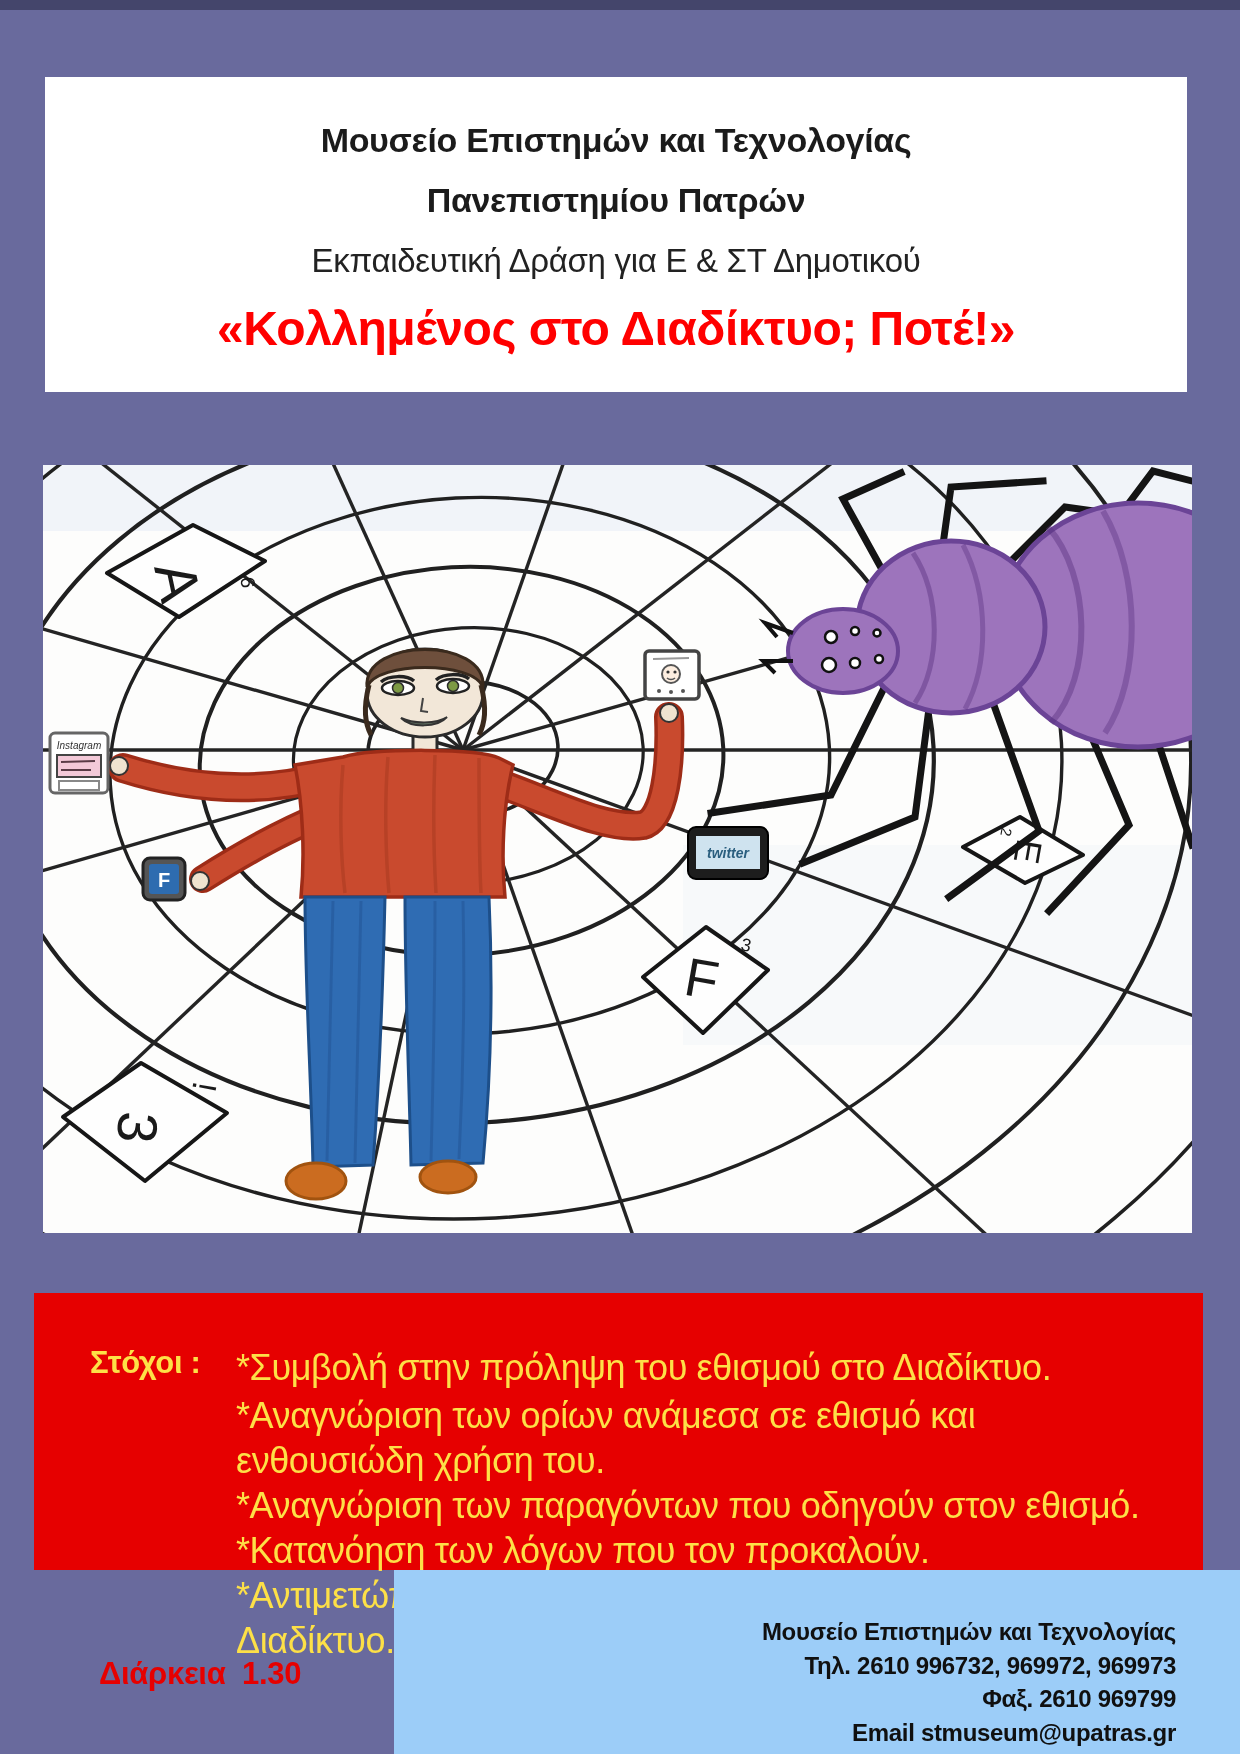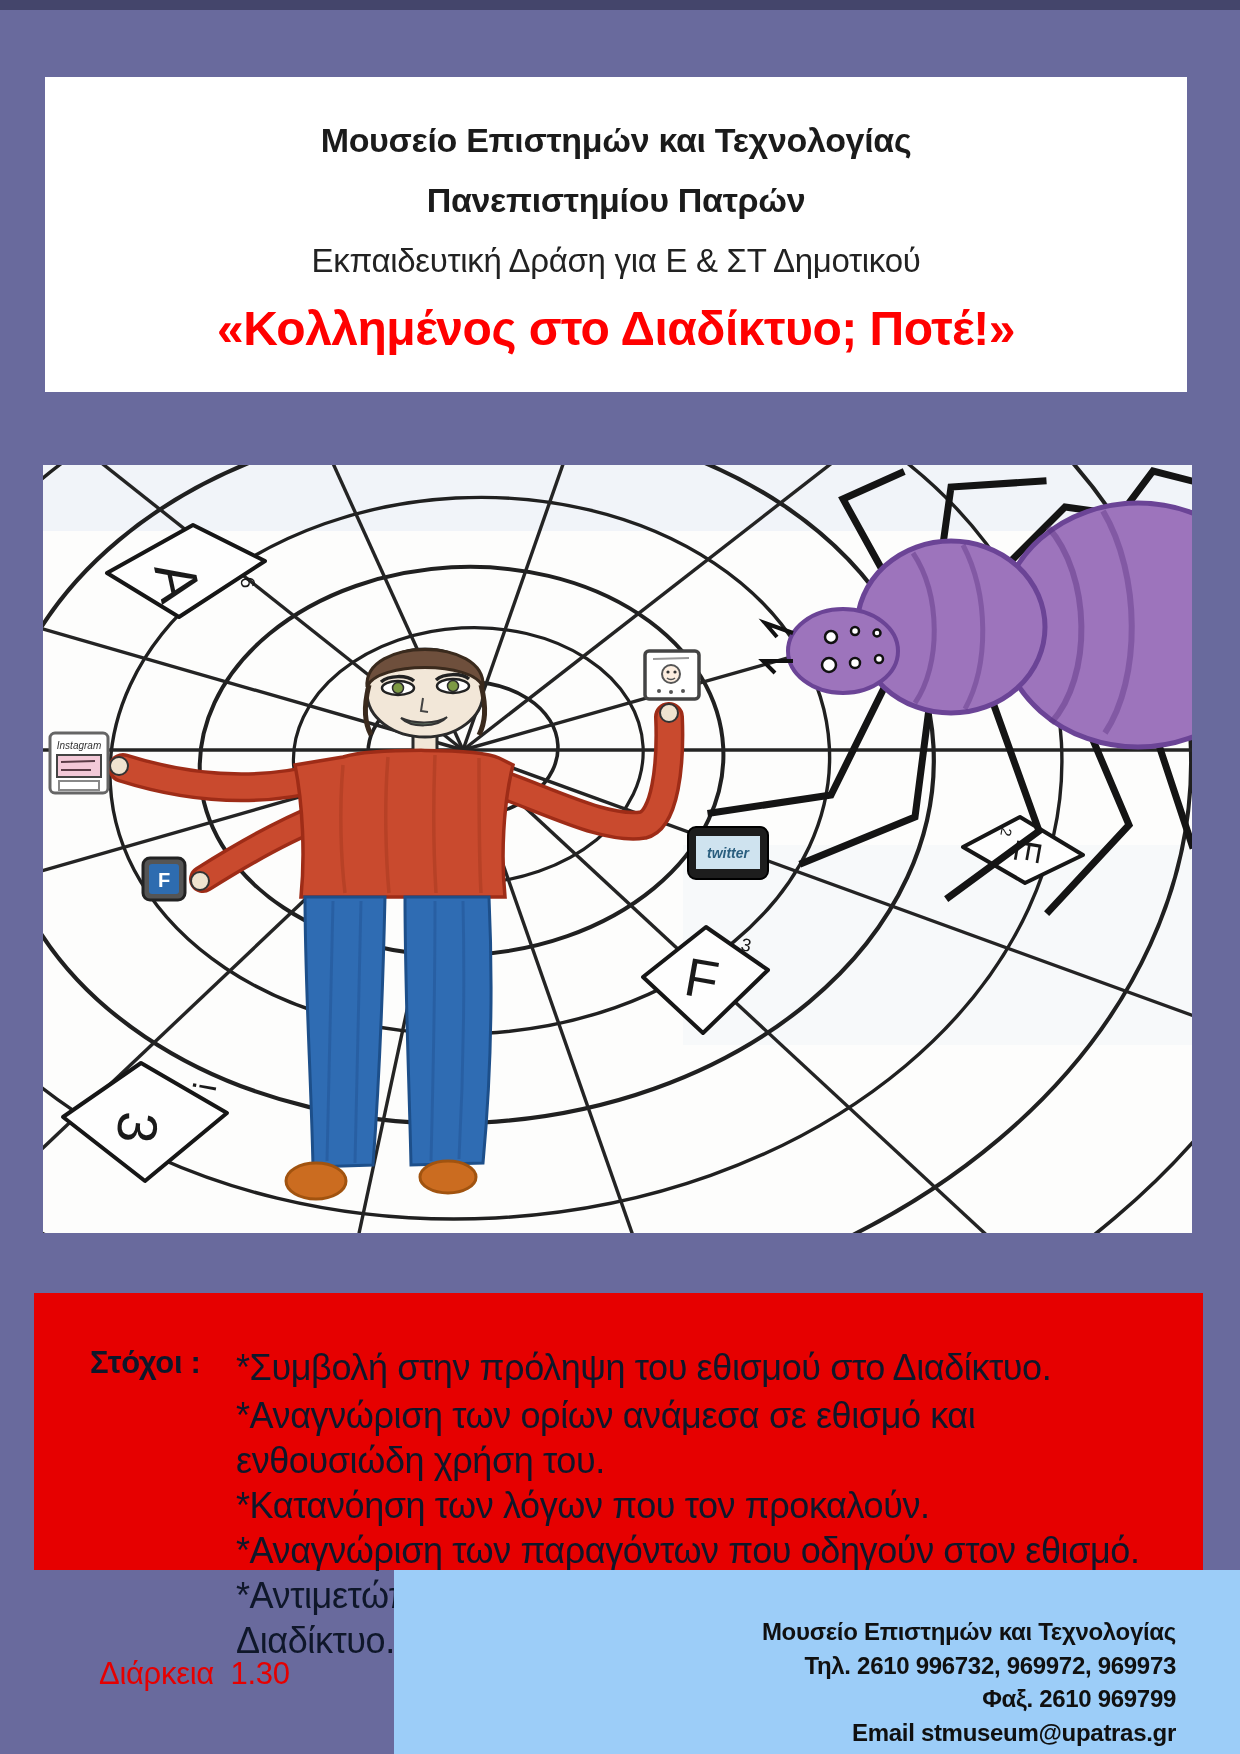--- a/index.html
+++ b/index.html
@@ -8,25 +8,25 @@
   .header-card{position:absolute;left:45px;top:67px;width:1142px;height:315px;background:#ffffff;
         text-align:center;}
   .title-line{font-weight:bold;color:#1b1b1b;font-size:34px;letter-spacing:-0.3px;margin:0;}
   .title-line.first{padding-top:44px;}
   .title-line.second{padding-top:21px;}
   .subtitle{font-size:33px;color:#222;margin:0;padding-top:22px;letter-spacing:-0.3px;}
   .headline{font-size:48px;font-weight:bold;color:#ff0000;margin:0;padding-top:21px;letter-spacing:-0.5px;}
   .art-box{position:absolute;left:43px;top:455px;width:1149px;height:768px;background:#fdfdfc;overflow:hidden;}
   .art-box svg{display:block;}
   .objectives-box{position:absolute;left:34px;top:1283px;width:1169px;height:277px;background:#e60000;}
-  .obj-row{display:flex;padding:52px 30px 0 56px;color:#0f172a;}
+  .obj-row{display:flex;padding:52px 30px 0 56px;color:#fde047;}
   .obj-label{flex:none;width:146px;font-size:31px;font-weight:bold;letter-spacing:-0.3px;}
   .obj-items{font-size:36px;letter-spacing:-0.4px;line-height:45px;}
   .obj-items .obj-item.first{margin-bottom:3px;}
-  .duration{position:absolute;left:99px;top:1646px;font-size:31px;font-weight:normal;color:#e60000;
+  .duration{position:absolute;left:99px;top:1646px;font-size:31px;font-weight:bold;color:#e60000;
         white-space:pre;letter-spacing:-0.3px;}
   .contact-card{position:absolute;left:394px;top:1560px;width:846px;height:194px;background:#9ccdf8;
         text-align:right;box-sizing:border-box;padding:45px 64px 0 0;}
   .contact-line{font-size:24px;font-weight:bold;color:#101010;line-height:33.5px;letter-spacing:-0.3px;}
 </style>
 </head>
 <body>
 
 <div class="page">
 
@@ -217,22 +217,22 @@
       </g>
     </svg>
   </div>
 
   <div class="objectives-box">
     <div class="obj-row">
       <div class="obj-label">Στόχοι :</div>
       <div class="obj-items">
         <div class="obj-item first">*Συμβολή στην πρόληψη του εθισμού στο Διαδίκτυο.</div>
         <div class="obj-item">*Αναγνώριση των ορίων ανάμεσα σε εθισμό και ενθουσιώδη χρήση του.</div>
+        <div class="obj-item">*Αναγνώριση των παραγόντων που οδηγούν στον εθισμό.</div>
         <div class="obj-item">*Κατανόηση των λόγων που τον προκαλούν.</div>
-        <div class="obj-item">*Αναγνώριση των παραγόντων που οδηγούν στον εθισμό.</div>
         <div class="obj-item">*Αντιμετώπιση των συνεπειών από τον εθισμό στο Διαδίκτυο.</div>
       </div>
     </div>
   </div>
 
   <div class="duration">Διάρκεια  1.30</div>
 
   <div class="contact-card">
     <div class="contact-line">Μουσείο Επιστημών και Τεχνολογίας</div>
     <div class="contact-line">Τηλ. 2610 996732, 969972, 969973</div>

